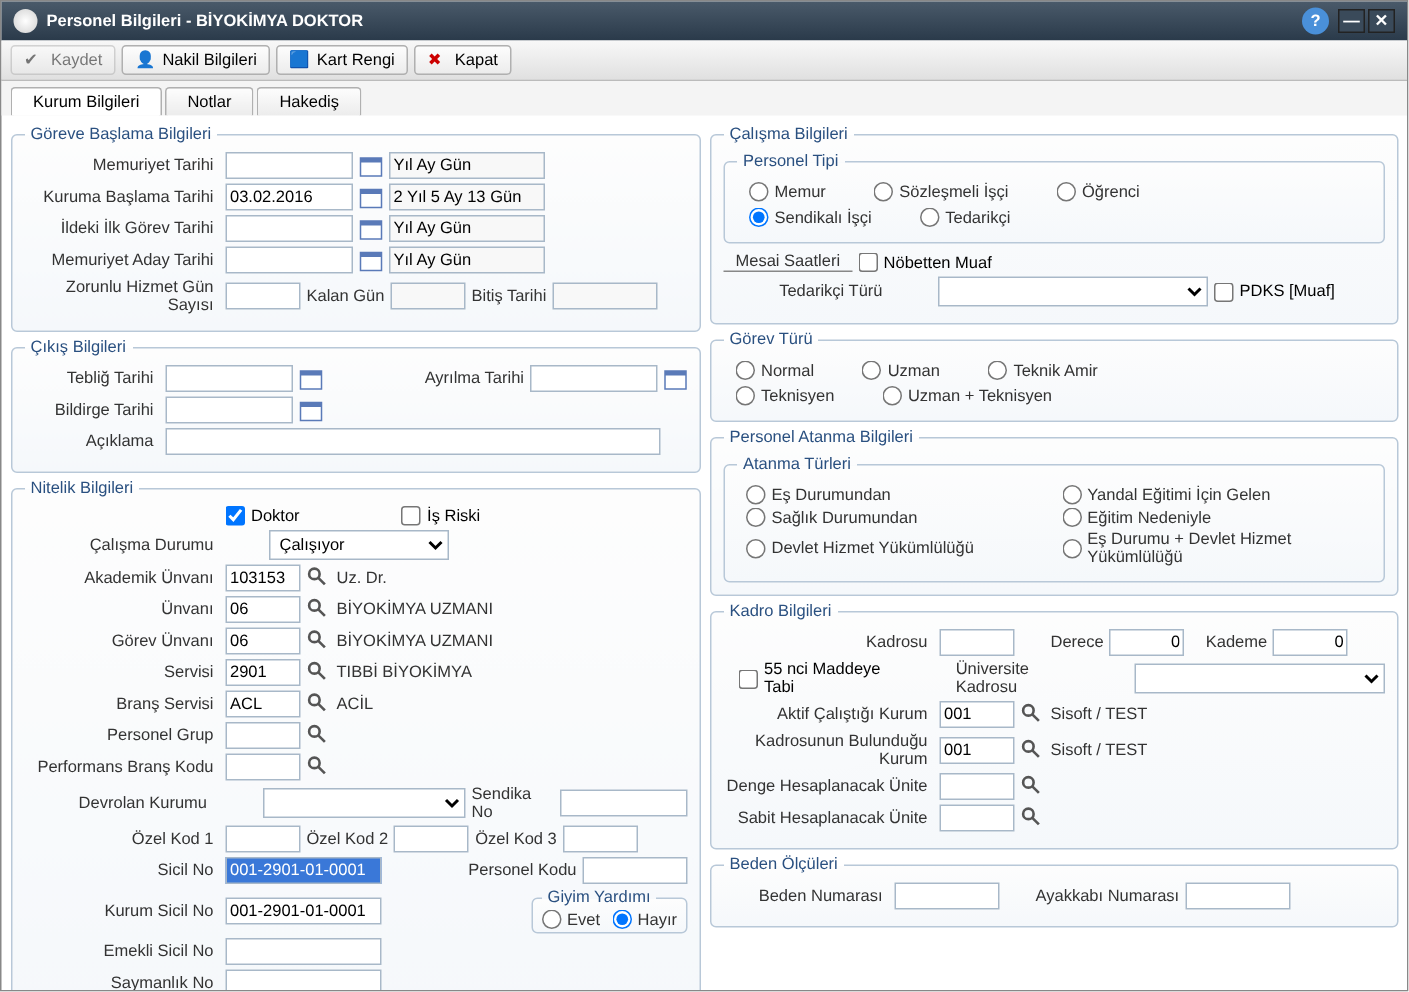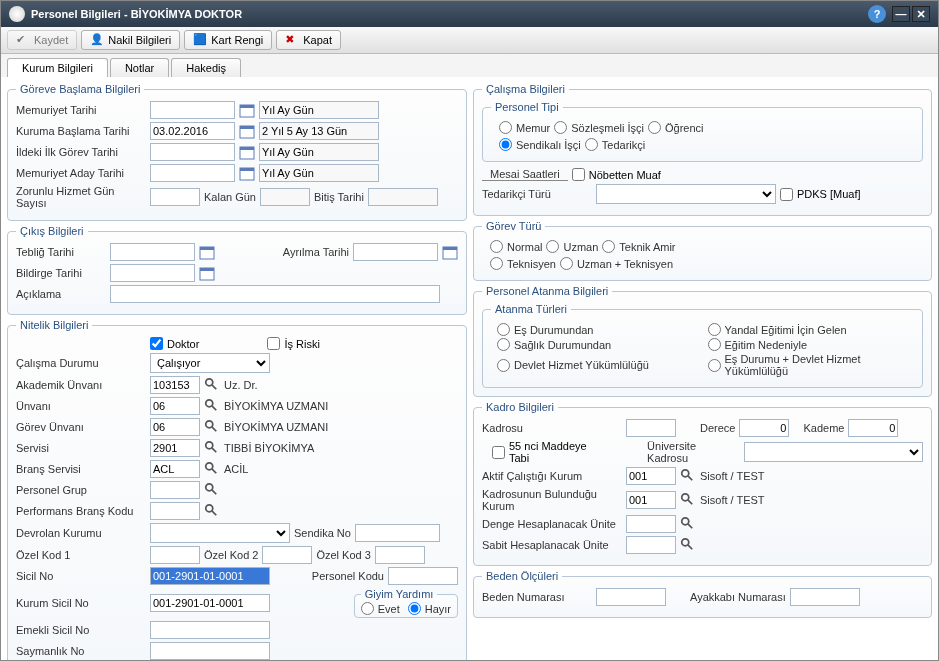--- a/index.html
+++ b/index.html
@@ -24,39 +24,39 @@
 
 .content { flex: 1; background: #fff; padding: 6px; overflow: auto; display: flex; gap: 6px; }
 .col { display: flex; flex-direction: column; gap: 4px; }
 .col.left { width: 460px; }
 .col.right { flex: 1; }
 
 fieldset { border: 1px solid #b8c8d8; border-radius: 4px; padding: 6px 8px 8px; background: linear-gradient(#fdfdfd, #f5f8fb); }
 legend { color: #2a5080; padding: 0 4px; font-size: 11px; }
 
 .row { display: flex; align-items: center; margin-bottom: 3px; gap: 4px; }
-.lbl { text-align: left; width: 130px; padding-right: 4px; color: #333; }
+.lbl { text-align: right; width: 130px; padding-right: 4px; color: #333; }
 .lbl.w90 { width: 90px; }
 .lbl.w110 { width: 110px; }
 .lbl.w140 { width: 140px; }
 
 input[type=text], select { border: 1px solid #a8b8c8; background: #fff; padding: 1px 2px; height: 18px; font-size: 11px; }
-select { height: 20px; }
+select { height: 20px; margin-left: 29px; }
 input[type=text].w50 { width: 50px; }
 input[type=text].w70 { width: 70px; }
 input[type=text].w90 { width: 85px; }
-input[type=text].w120 { width: 120px; }
+input[type=text].w120 { width: 104px; }
 input[type=text][readonly] { background: #f8f8f8; }
 
 .cal { width: 16px; height: 16px; display: inline-block; cursor: pointer; }
 .cal svg { width: 16px; height: 16px; }
 .search { width: 16px; height: 16px; display: inline-block; cursor: pointer; }
 .search svg { width: 14px; height: 14px; }
 
-.radio-row { display: flex; align-items: center; gap: 4px; padding: 2px 8px; }
+.radio-row { display: flex; align-items: center; gap: 32px; padding: 2px 8px; }
 .radio-item { display: flex; align-items: center; gap: 4px; }
 .radio-item input { margin: 0; }
 .radio-item label { color: #333; }
 
 .checkbox-item { display: flex; align-items: center; gap: 4px; }
 .static { color: #333; }
 .highlighted { background: #3a78d8; color: #fff; padding: 1px 2px; }
 .num-input { text-align: right; }
 </style>
 </head>

